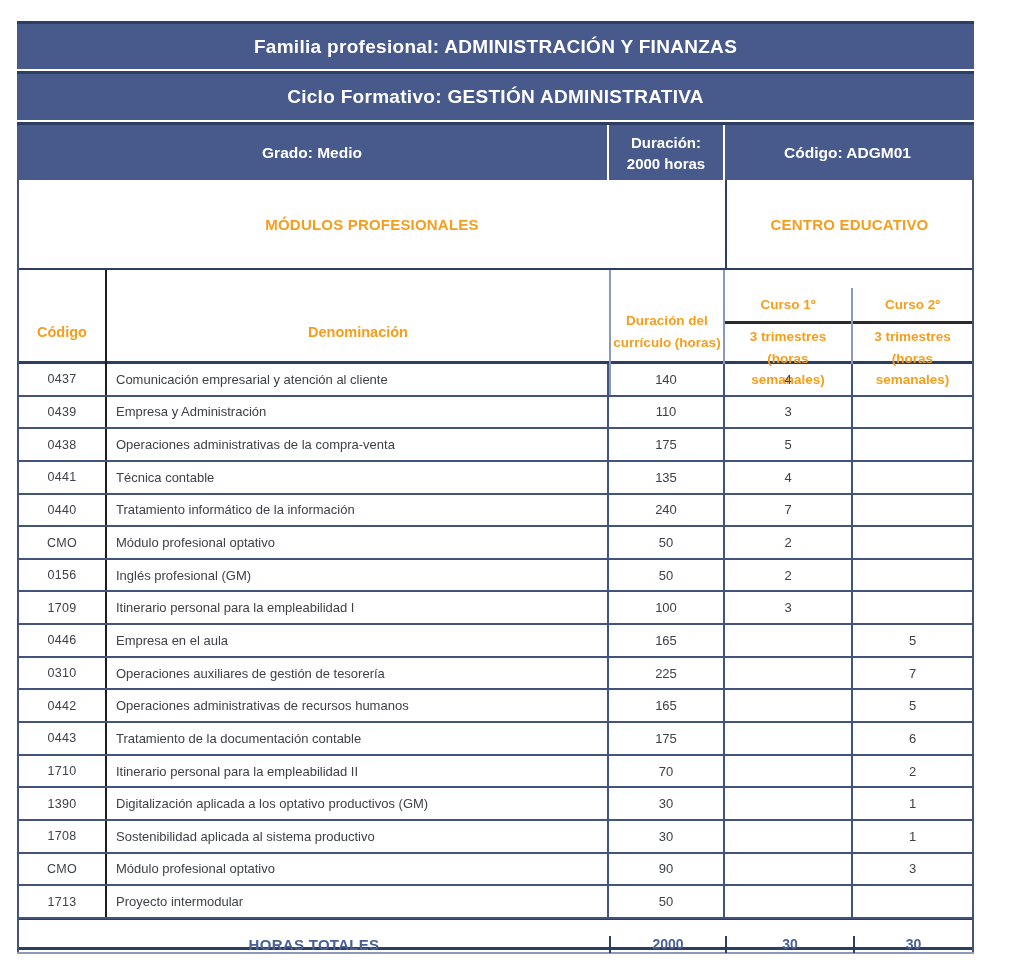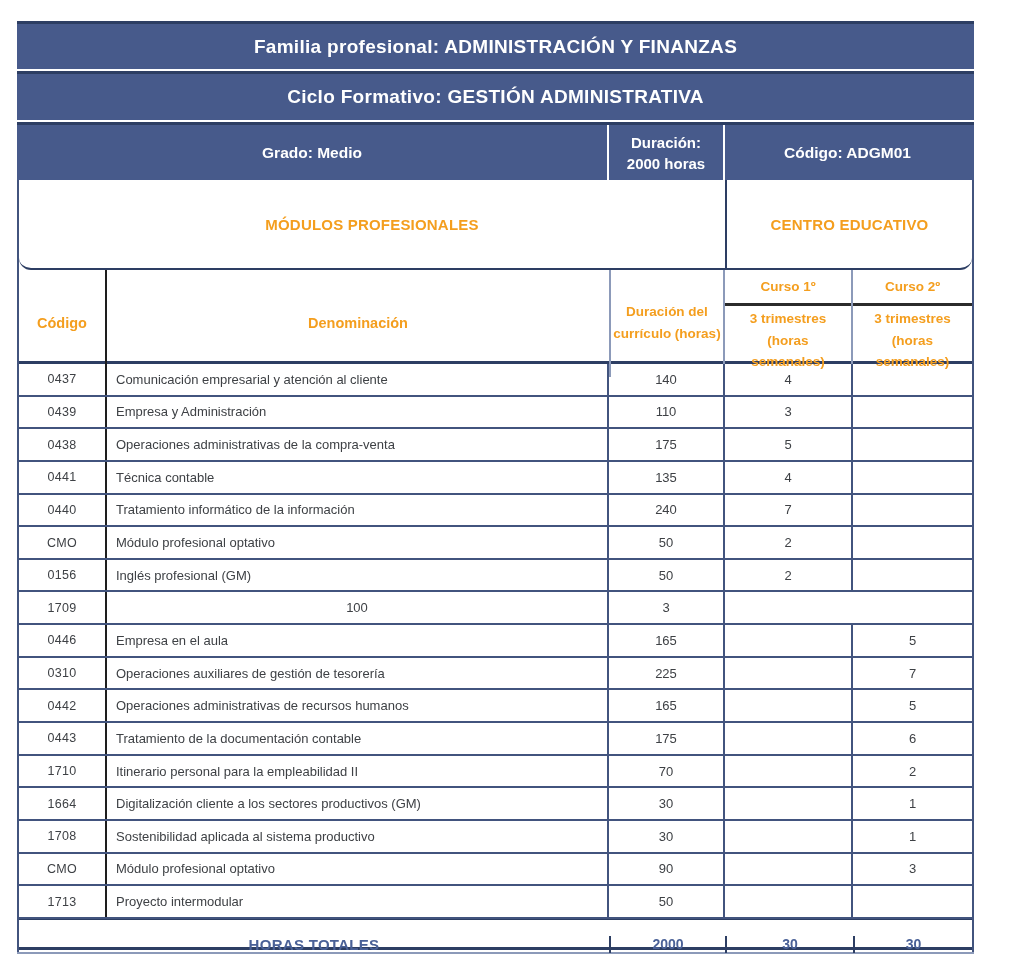--- a/index.html
+++ b/index.html
@@ -35,33 +35,32 @@
   .band3{
     display:grid;grid-template-columns:590px 116px 247px;
     height:55px;background:var(--blue);color:#ffffff;font-weight:bold;margin:0 -2px;
   }
   .band3 .cell{display:flex;align-items:center;justify-content:center;font-size:15.5px;text-align:center;}
   .band3 .dur{border-left:2px solid #ffffff;flex-direction:column;gap:6px;font-size:15px;line-height:1;}
   .band3 .cod{border-left:2px solid #ffffff;}
   .secrow{
     display:grid;grid-template-columns:706px 247px;height:90px;background:#ffffff;
     border-bottom:2px solid var(--navy);
-    border-radius:12px;
   }
   .secrow>div{display:flex;align-items:center;justify-content:center;color:var(--orange);font-weight:bold;font-size:15px;letter-spacing:0.2px;}
   .secrow .sec-right{border-left:2px solid var(--navy);}
   .headrow{
     display:grid;grid-template-columns:88px 502px 116px 128px 119px;height:94px;background:#ffffff;
     border-bottom:3px solid var(--navy);color:var(--orange);font-weight:bold;
   }
   .headrow .hc{display:flex;align-items:center;justify-content:center;text-align:center;font-size:14.5px;}
   .h-code{border-right:2px solid var(--black);}
   .h-dur{border-right:2px solid var(--lightline);border-left:2px solid var(--lightline);font-size:13.5px !important;line-height:1.65;padding:0 2px;}
   .h-c1{border-right:2px solid var(--lightline);}
-  .h-c1,.h-c2{display:flex;flex-direction:column;}
+  .h-c1,.h-c2{display:flex;flex-direction:column;margin-top:18px;}
   .curso{height:33px;display:flex;align-items:center;justify-content:center;font-size:13.5px;width:100%;}
   .blackline{height:3px;background:#2b2b2b;width:100%;}
   .trim{flex:1;display:flex;align-items:center;justify-content:center;text-align:center;font-size:13.5px;line-height:1.6;padding:2px 14px 4px;}
   .tr{
     display:grid;grid-template-columns:88px 502px 116px 128px 119px;height:32.65px;
     border-bottom:2px solid var(--grid);background:#ffffff;color:var(--ink);font-size:13px;
   }
   .tr>div{display:flex;align-items:center;justify-content:center;}
   .c-code{border-right:2px solid var(--black);font-size:12.5px;letter-spacing:0.3px;}
   .c-den{justify-content:flex-start !important;padding-left:9px;border-right:2px solid var(--grid);}
@@ -168,20 +167,21 @@
   </div>
       <div class="tr">
     <div class="c-code">0156</div>
     <div class="c-den">Inglés profesional (GM)</div>
     <div class="c-dur">50</div>
     <div class="c-c1">2</div>
     <div class="c-c2"></div>
   </div>
       <div class="tr">
     <div class="c-code">1709</div>
+    <div class="c-den">Itinerario personal para la empleabilidad I</div>
     <div class="c-dur">100</div>
     <div class="c-c1">3</div>
     <div class="c-c2"></div>
   </div>
       <div class="tr">
     <div class="c-code">0446</div>
     <div class="c-den">Empresa en el aula</div>
     <div class="c-dur">165</div>
     <div class="c-c1"></div>
     <div class="c-c2">5</div>
@@ -208,22 +208,22 @@
     <div class="c-c2">6</div>
   </div>
       <div class="tr">
     <div class="c-code">1710</div>
     <div class="c-den">Itinerario personal para la empleabilidad II</div>
     <div class="c-dur">70</div>
     <div class="c-c1"></div>
     <div class="c-c2">2</div>
   </div>
       <div class="tr">
-    <div class="c-code">1664</div>
-    <div class="c-den">Digitalización cliente a los sectores productivos (GM)</div>
+    <div class="c-code">1390</div>
+    <div class="c-den">Digitalización aplicada a los optativo productivos (GM)</div>
     <div class="c-dur">30</div>
     <div class="c-c1"></div>
     <div class="c-c2">1</div>
   </div>
       <div class="tr">
     <div class="c-code">1708</div>
     <div class="c-den">Sostenibilidad aplicada al sistema productivo</div>
     <div class="c-dur">30</div>
     <div class="c-c1"></div>
     <div class="c-c2">1</div>

